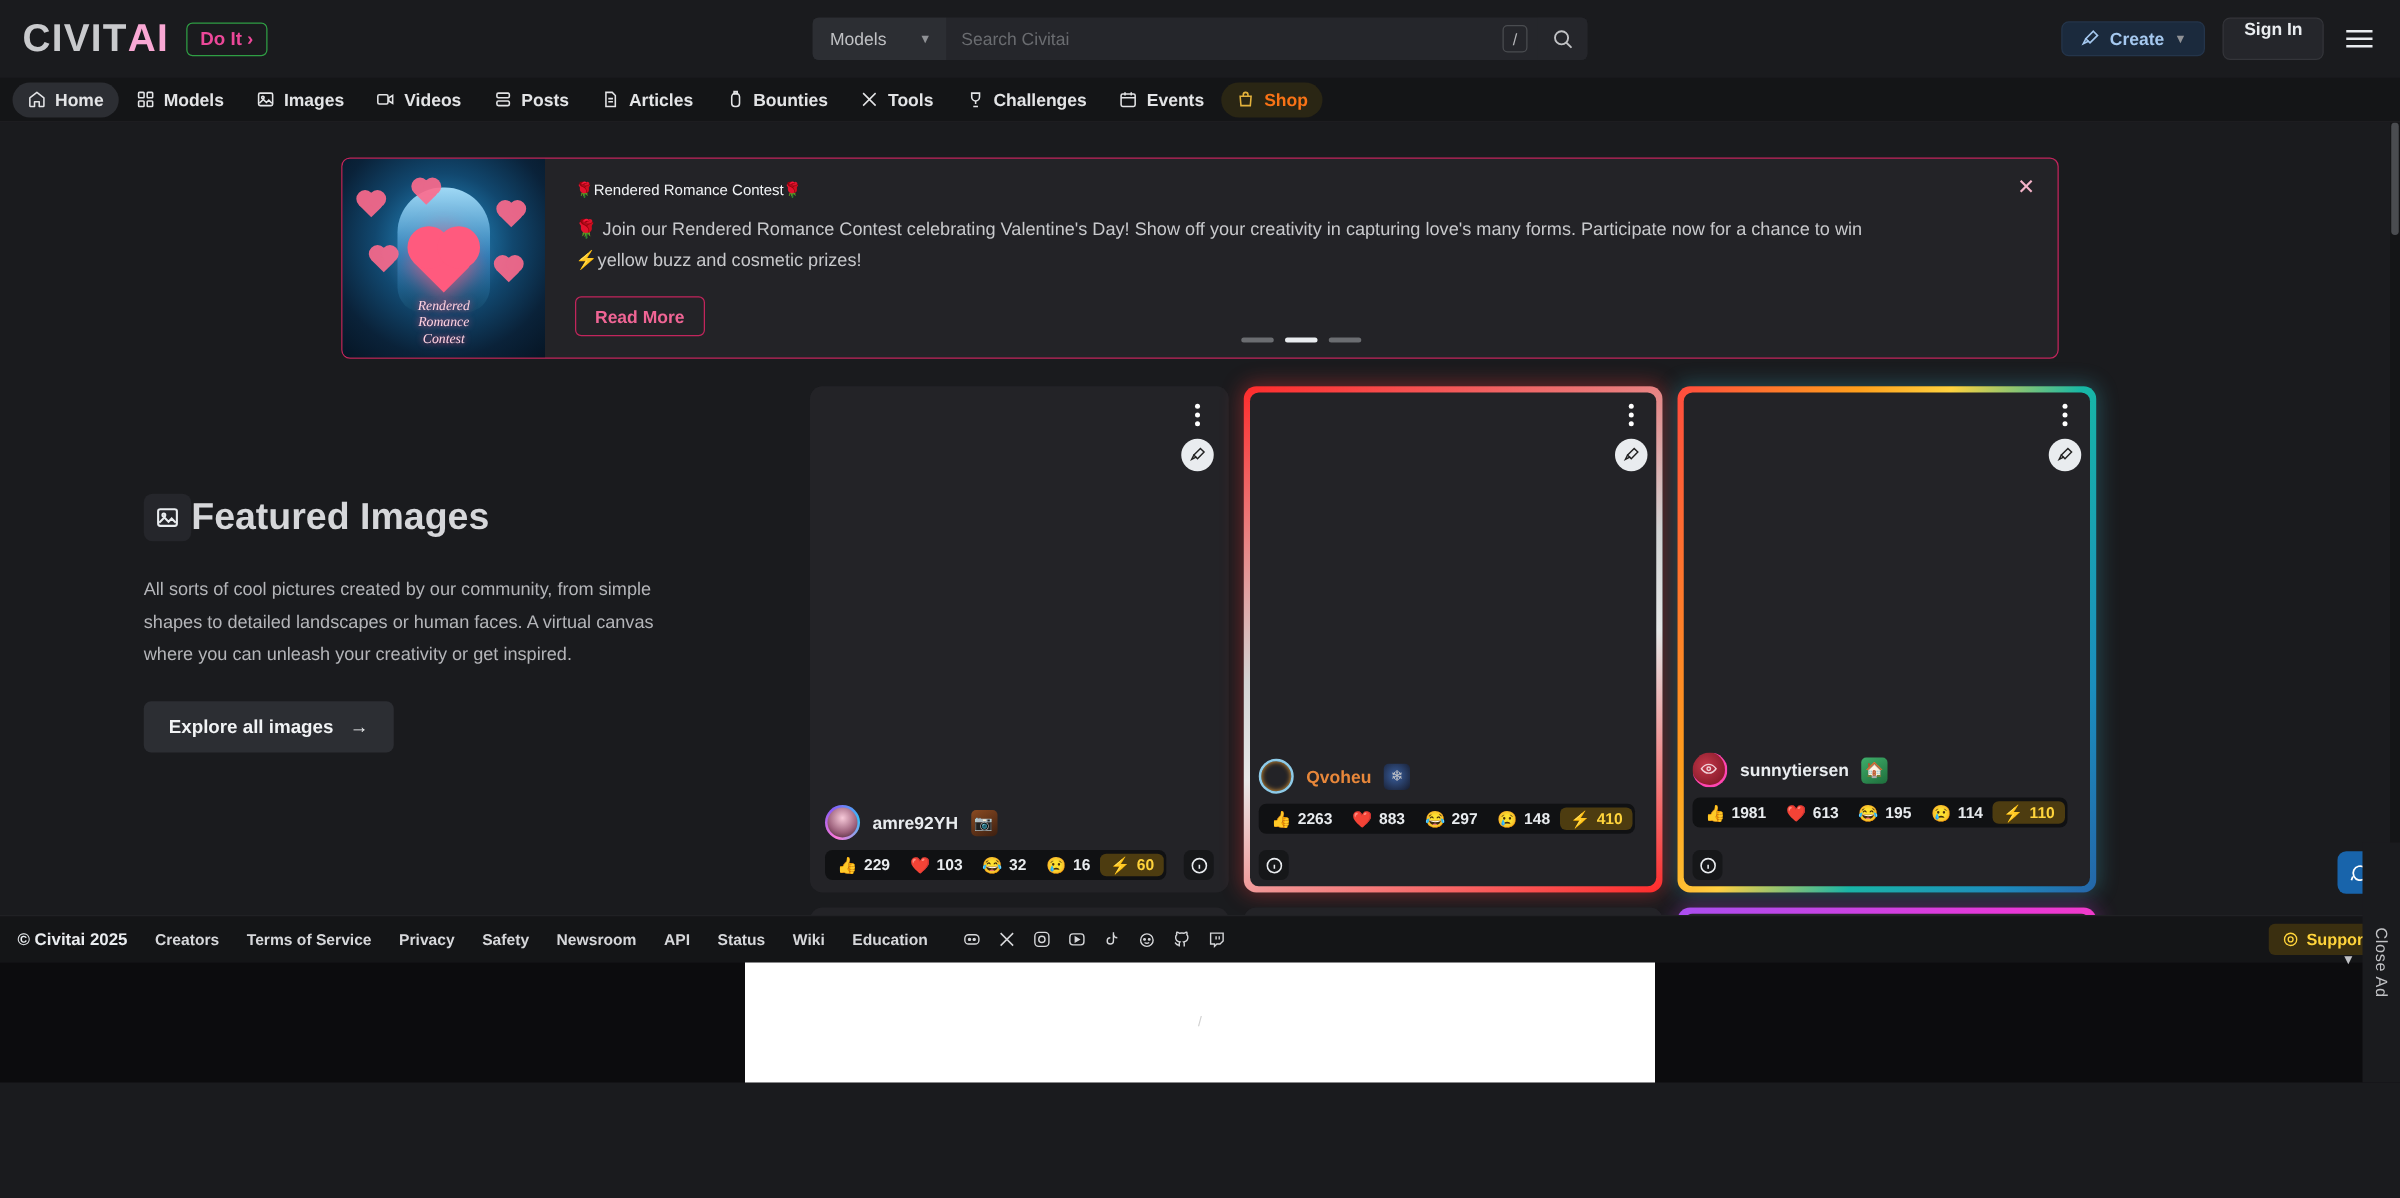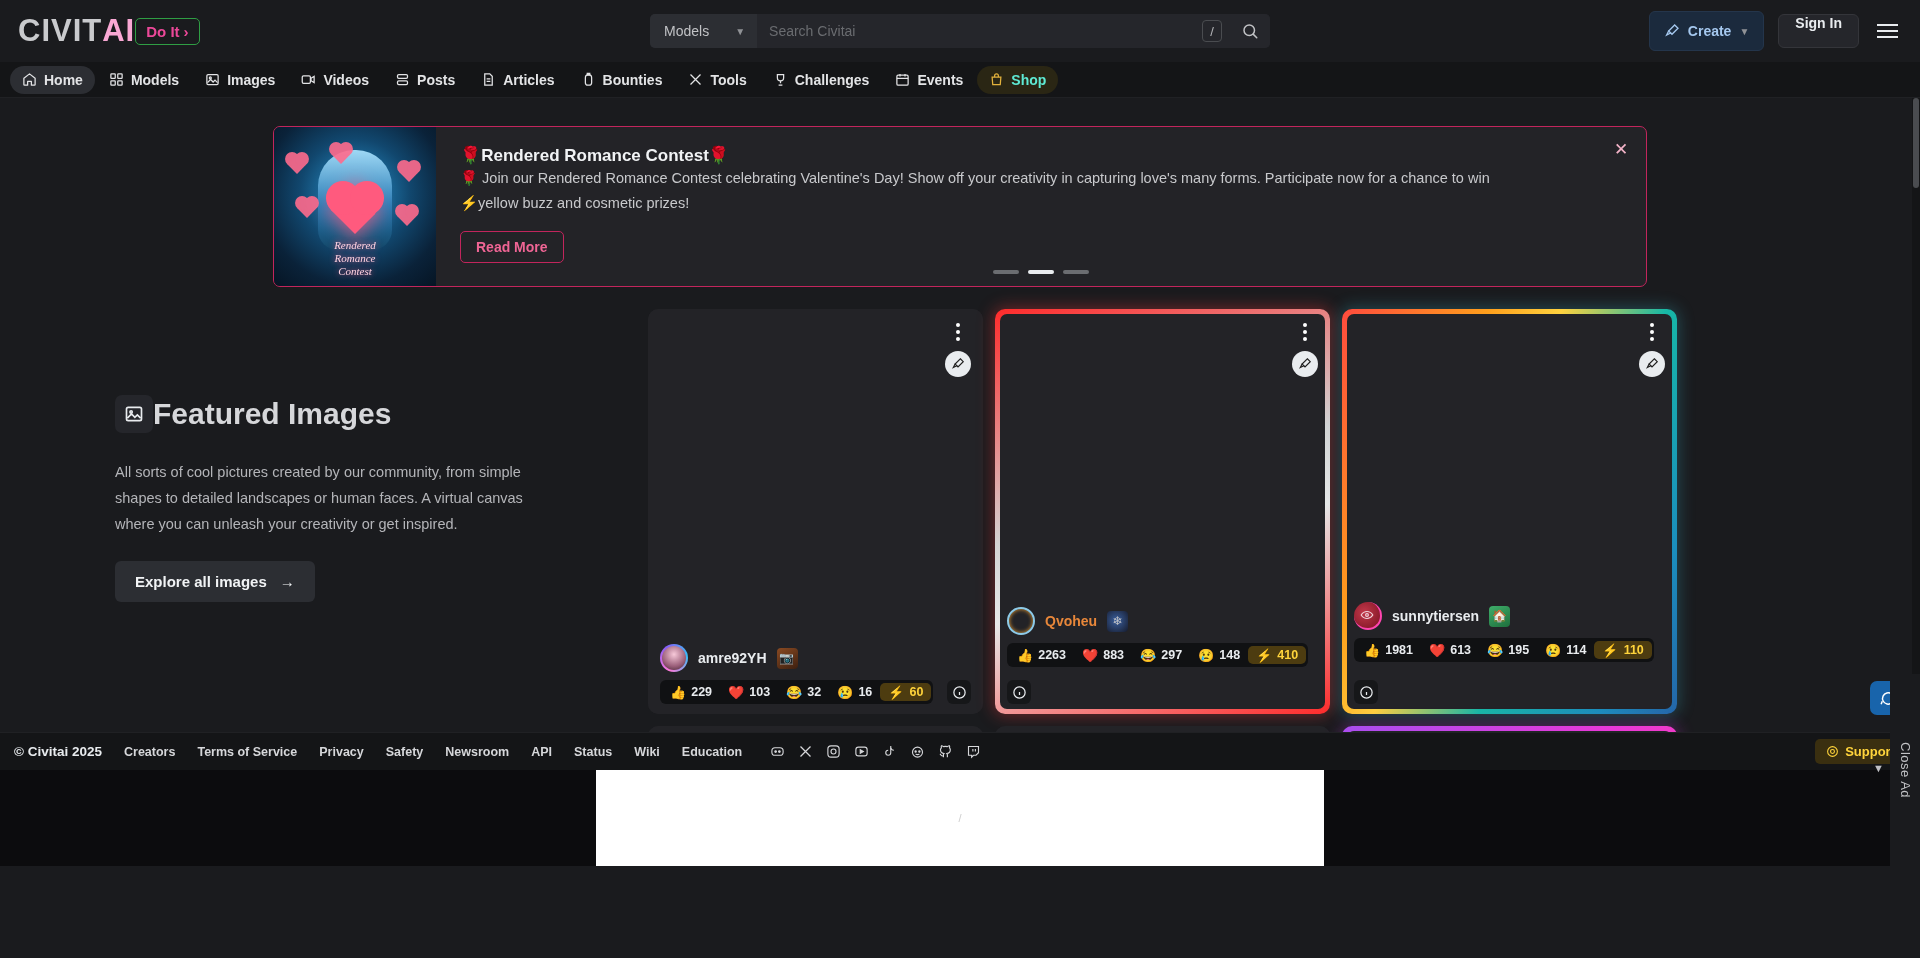--- a/index.html
+++ b/index.html
@@ -11,21 +11,21 @@
     overflow: hidden;
   }
   
   .header {
     height: 62px;
     background: #1a1b1e;
     display: flex; align-items: center;
     padding: 0 18px;
     position: relative;
   }
-  .logo-wrap { display: flex; align-items: center; }
+  .logo-wrap { display: flex; align-items: center; gap: 14px; }
   .logo {
     font-size: 31px; font-weight: 700; letter-spacing: 1px;
     display: flex; align-items: center;
   }
   .logo .c1 { color: #c9cacd; }
   .logo .c2 { color: #f9a8d4; }
   .doit {
     border: 1px solid #2f9e44; color: #ec4899;
     border-radius: 5px; padding: 4px 10px;
     font-size: 15px; font-weight: 600;
@@ -63,21 +63,21 @@
     align-items: center; justify-content: center;
     background: #25262b; cursor: pointer;
   }
   .header-right {
     margin-left: auto; display: flex; align-items: center; gap: 14px;
   }
   .create-btn {
     display: flex; align-items: center; gap: 8px;
     background: #1b2a3d; border: 1px solid #24354b;
     color: #a5c8ef; border-radius: 6px;
-    height: 40px; padding: 0 14px;
+    height: 28px; padding: 0 14px;
     font-size: 14px; font-weight: 700; cursor: pointer;
   }
   .signin-btn {
     background: #25262b; border: 1px solid #34353a;
     color: #e9ecef; border-radius: 6px;
     height: 34px; padding: 0 16px;
     font-size: 14px; font-weight: 700; cursor: pointer;
   }
   .burger { display: flex; flex-direction: column; gap: 4px; cursor: pointer; padding: 4px; }
   .burger i { display: block; width: 21px; height: 2px; background: #e9ecef; }
@@ -89,21 +89,21 @@
     padding: 0 10px; gap: 2px;
     border-bottom: 1px solid #202124;
   }
   .nav-item {
     display: flex; align-items: center; gap: 7px;
     height: 28px; padding: 0 12px; border-radius: 14px;
     font-size: 14px; font-weight: 700; color: #e3e4e6;
     cursor: pointer; white-space: nowrap;
   }
   .nav-item.active { background: #2c2e33; }
-  .nav-item.shop { color: #5eead4; background: #2a2614; }
+  .nav-item.shop { color: #f97316; background: #2a2614; }
   .nav-ico { display: inline-flex; width: 15px; height: 15px; align-items: center; justify-content: center; }
   .nav-ico svg { width: 15px; height: 15px; }
 
   
   .page { position: relative; height: 634px; overflow: hidden; background: #1a1b1e; }
   .scrollbar {
     position: absolute; right: 0; top: 0; width: 8px; height: 634px;
     background: #141517;
   }
   .scrollbar .thumb {
@@ -143,21 +143,21 @@
   .banner-thumb .bigheart:after { top: 0; right: -17px; }
   .hrt { position: absolute; width: 14px; height: 14px; background: #ff6b8d; border-radius: 0 0 3px 0; transform: rotate(-45deg); opacity: .9; }
   .hrt:before, .hrt:after { content: ""; position: absolute; width: 14px; height: 14px; background: #ff6b8d; border-radius: 50%; }
   .hrt:before { top: -7px; left: 0; } .hrt:after { top: 0; right: -7px; }
   .banner-thumb .cap {
     position: absolute; left: 0; right: 0; bottom: 8px; text-align: center;
     font-family: "Liberation Serif", serif; font-style: italic;
     font-size: 11px; line-height: 13px; color: #ffd3e2; text-shadow: 0 0 6px #ff4d7d;
   }
   .banner-body { flex: 1; padding: 18px 22px 0 24px; position: relative; }
-  .banner-title { font-size: 17px; font-weight: 700; color: #f1f3f5; }
+  .banner-title { font-size: 12px; font-weight: 400; color: #f1f3f5; margin-bottom: 13px; }
   .banner-text { font-size: 14.5px; line-height: 25px; color: #c8c9cc; max-width: 1060px; }
   .read-more {
     margin-top: 15px; display: inline-block;
     border: 1px solid #c2255c; color: #f06595; background: transparent;
     border-radius: 5px; padding: 7px 15px; font-size: 14px; font-weight: 600; cursor: pointer;
   }
   .banner-close {
     position: absolute; top: 12px; right: 14px; width: 22px; height: 22px;
     color: #f3b3c8; font-size: 17px; line-height: 22px; text-align: center; cursor: pointer;
   }

